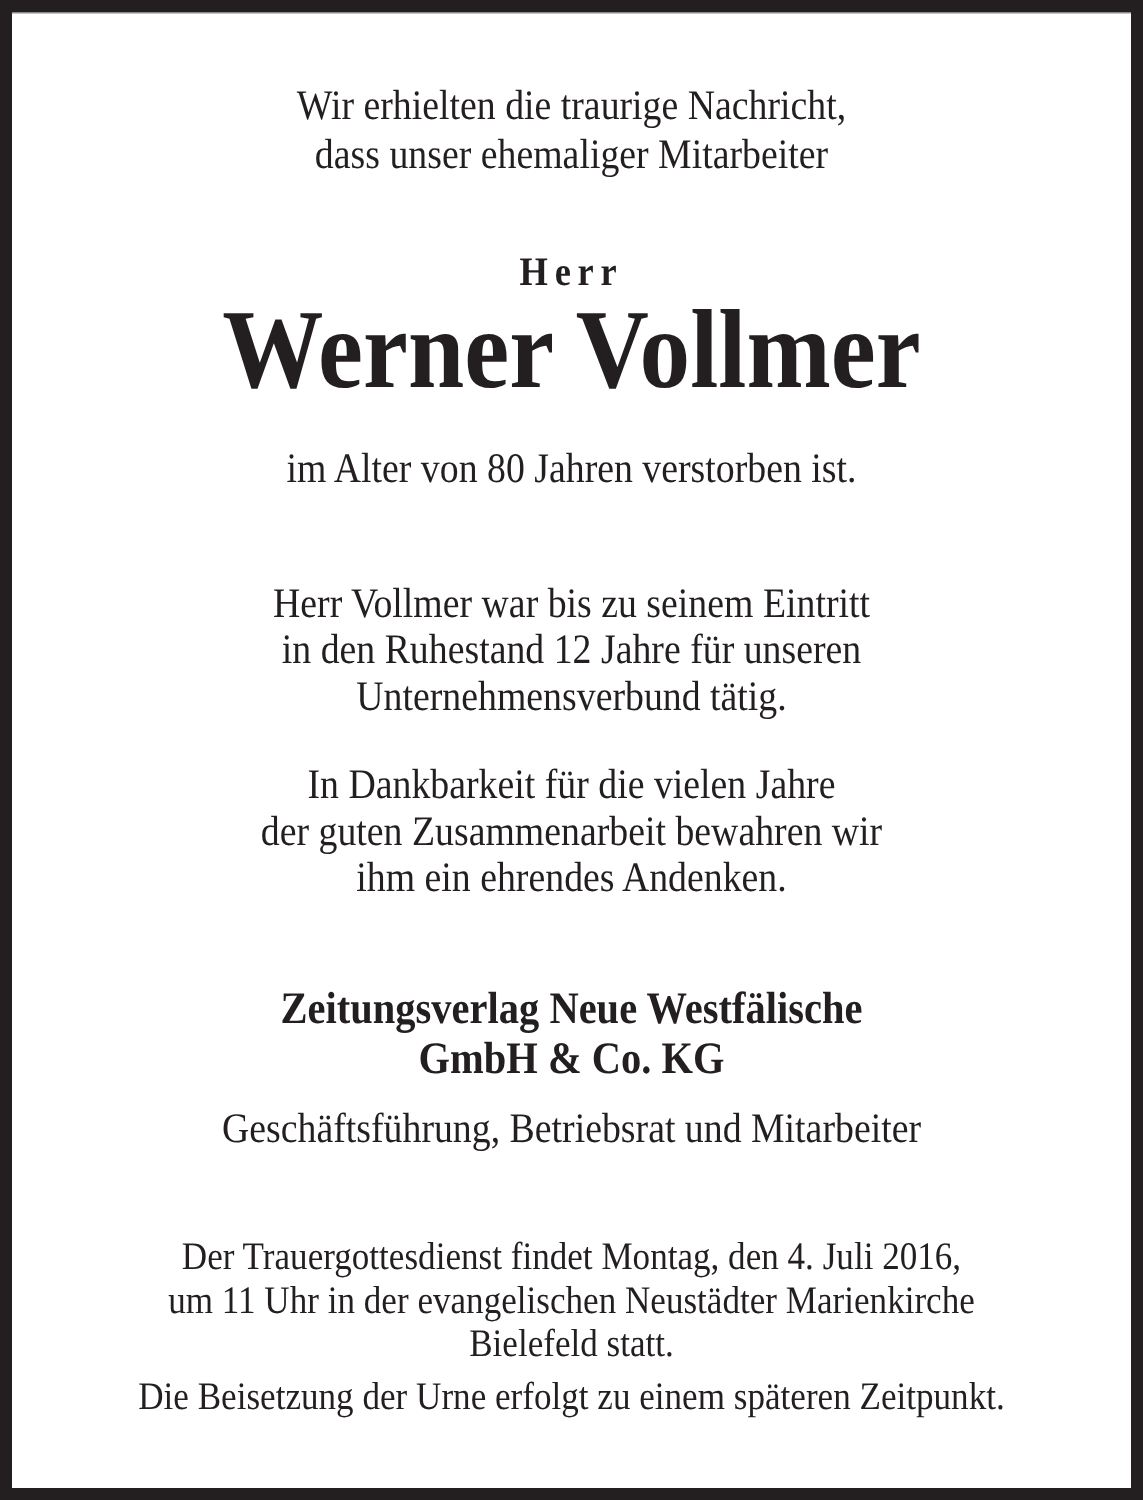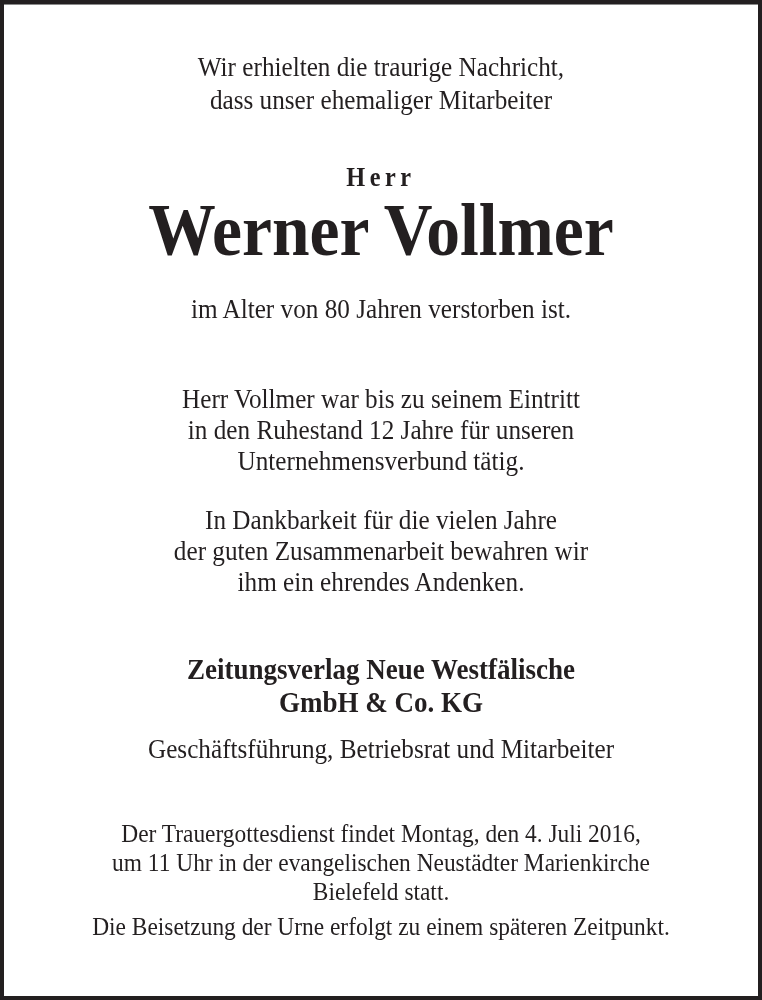--- a/index.html
+++ b/index.html
@@ -5,21 +5,21 @@
   html, body {
     margin: 0;
     padding: 0;
     background: #ffffff;
   }
   .sheet {
     position: relative;
     width: 762px;
     height: 1000px;
     box-sizing: border-box;
-    border: 4px solid #ef4444;
+    border: 8px solid #ef4444;
     background: #ffffff;
     overflow: hidden;
     font-family: "Liberation Serif", "DejaVu Serif", serif;
     color: #231f20;
   }
   
   .hairline {
     position: absolute;
     top: 0; left: 0; right: 0;
     height: 1px;

